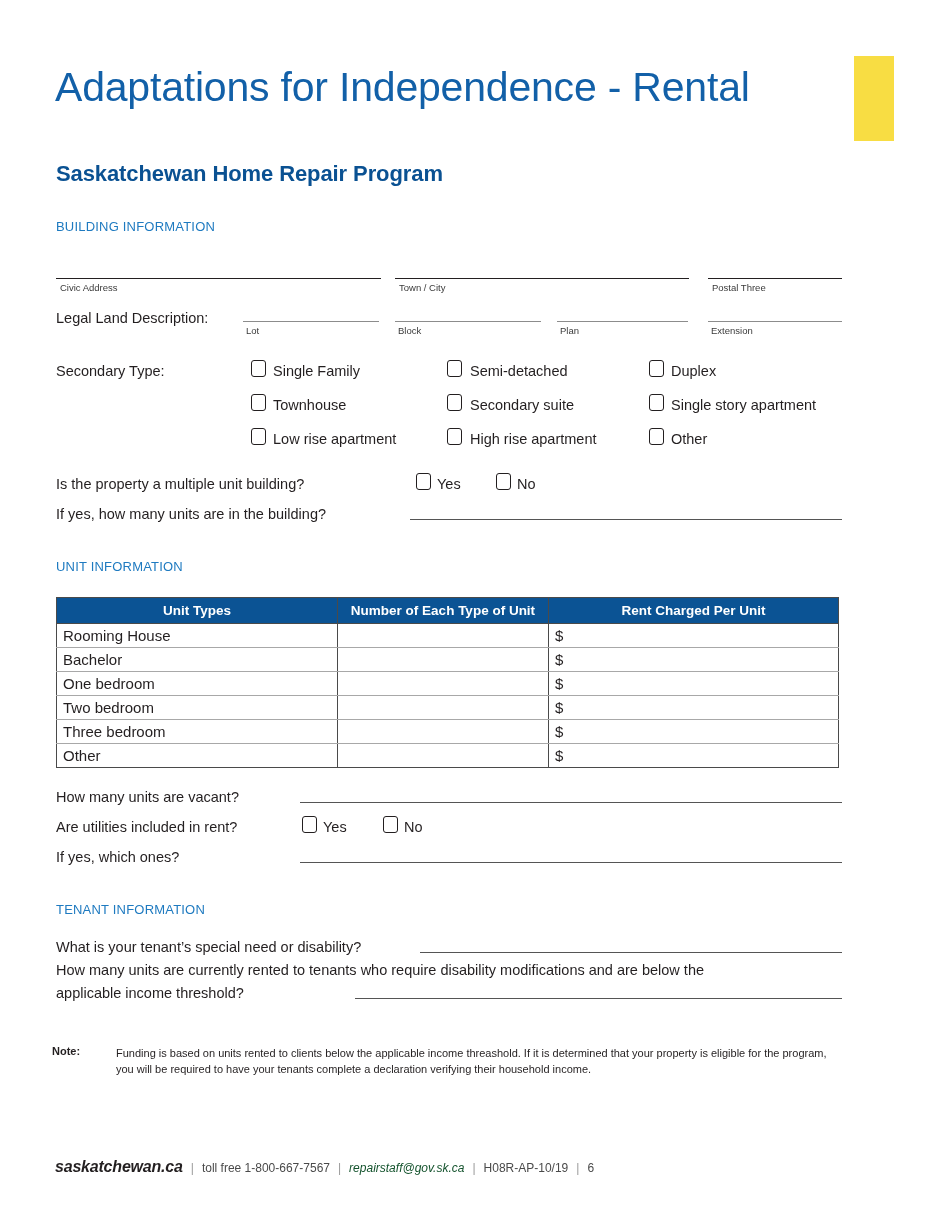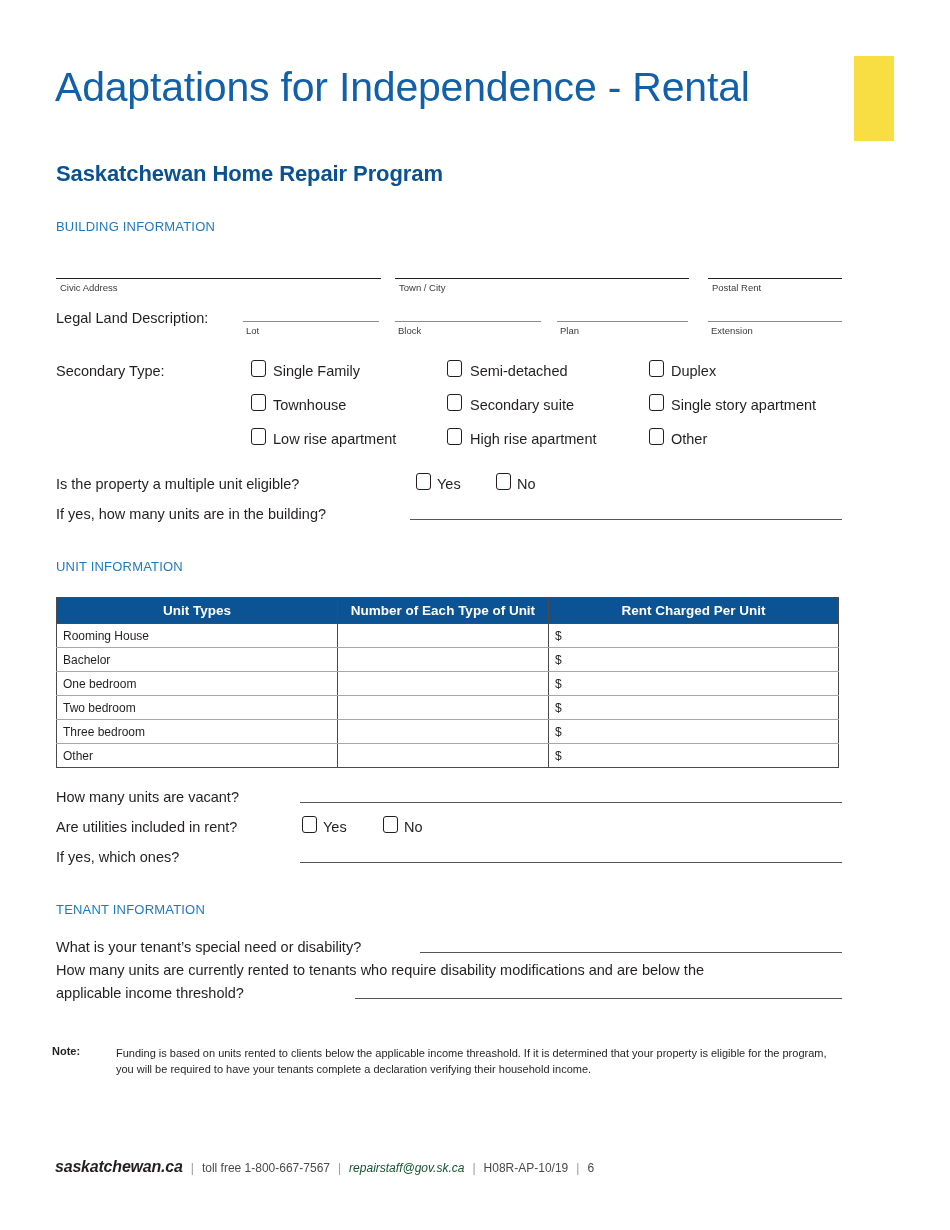--- a/index.html
+++ b/index.html
@@ -120,21 +120,21 @@
     color: #ffffff;
     font-size: 13.5px;
     font-weight: bold;
     height: 25px;
     text-align: center;
     border: 1.5px solid #4a4a4a;
     padding: 0 4px;
   }
   .unit-table td {
     height: 23px;
-    font-size: 12px;
+    font-size: 15px;
     color: #231f20;
     border-left: 1.5px solid #4a4a4a;
     border-right: 1.5px solid #4a4a4a;
     border-top: 1.1px solid #a8a8a8;
     border-bottom: 1.1px solid #a8a8a8;
     padding: 0 12px 0 6px;
     vertical-align: middle;
   }
   .unit-table tbody tr:last-child td { border-bottom: 1.5px solid #4a4a4a; }
   .unit-table col.c1 { width: 281px; }
@@ -192,21 +192,21 @@
 
   <div class="section-head" id="sec-building">BUILDING INFORMATION</div>
 
   <div class="rule-dark" style="left:56px; top:278px; width:325px;"></div>
   <div class="caption" style="left:60px; top:282px;">Civic Address</div>
 
   <div class="rule-dark" style="left:395px; top:278px; width:294px;"></div>
   <div class="caption" style="left:399px; top:282px;">Town / City</div>
 
   <div class="rule-dark" style="left:708px; top:278px; width:134px;"></div>
-  <div class="caption" style="left:712px; top:282px;">Postal Rent</div>
+  <div class="caption" style="left:712px; top:282px;">Postal Three</div>
 
   <div class="lbl" style="left:56px; top:310px;">Legal Land Description:</div>
 
   <div class="rule-grey" style="left:243px; top:321px; width:136px;"></div>
   <div class="caption" style="left:246px; top:325px;">Lot</div>
 
   <div class="rule-grey" style="left:395px; top:321px; width:146px;"></div>
   <div class="caption" style="left:398px; top:325px;">Block</div>
 
   <div class="rule-grey" style="left:557px; top:321px; width:131px;"></div>
@@ -237,21 +237,21 @@
 
   <div class="cb" style="left:251px; top:428px;"></div>
   <div class="cb-lbl" style="left:273px; top:431px;">Low rise apartment</div>
 
   <div class="cb" style="left:447px; top:428px;"></div>
   <div class="cb-lbl" style="left:470px; top:431px;">High rise apartment</div>
 
   <div class="cb" style="left:649px; top:428px;"></div>
   <div class="cb-lbl" style="left:671px; top:431px;">Other</div>
 
-  <div class="lbl" style="left:56px; top:476px;">Is the property a multiple unit eligible?</div>
+  <div class="lbl" style="left:56px; top:476px;">Is the property a multiple unit building?</div>
   <div class="cb" style="left:416px; top:473px;"></div>
   <div class="cb-lbl" style="left:437px; top:476px;">Yes</div>
   <div class="cb" style="left:496px; top:473px;"></div>
   <div class="cb-lbl" style="left:517px; top:476px;">No</div>
 
   <div class="lbl" style="left:56px; top:506px;">If yes, how many units are in the building?</div>
   <div class="rule-mid" style="left:410px; top:519px; width:432px;"></div>
 
   <div class="section-head" id="sec-unit">UNIT INFORMATION</div>
 

